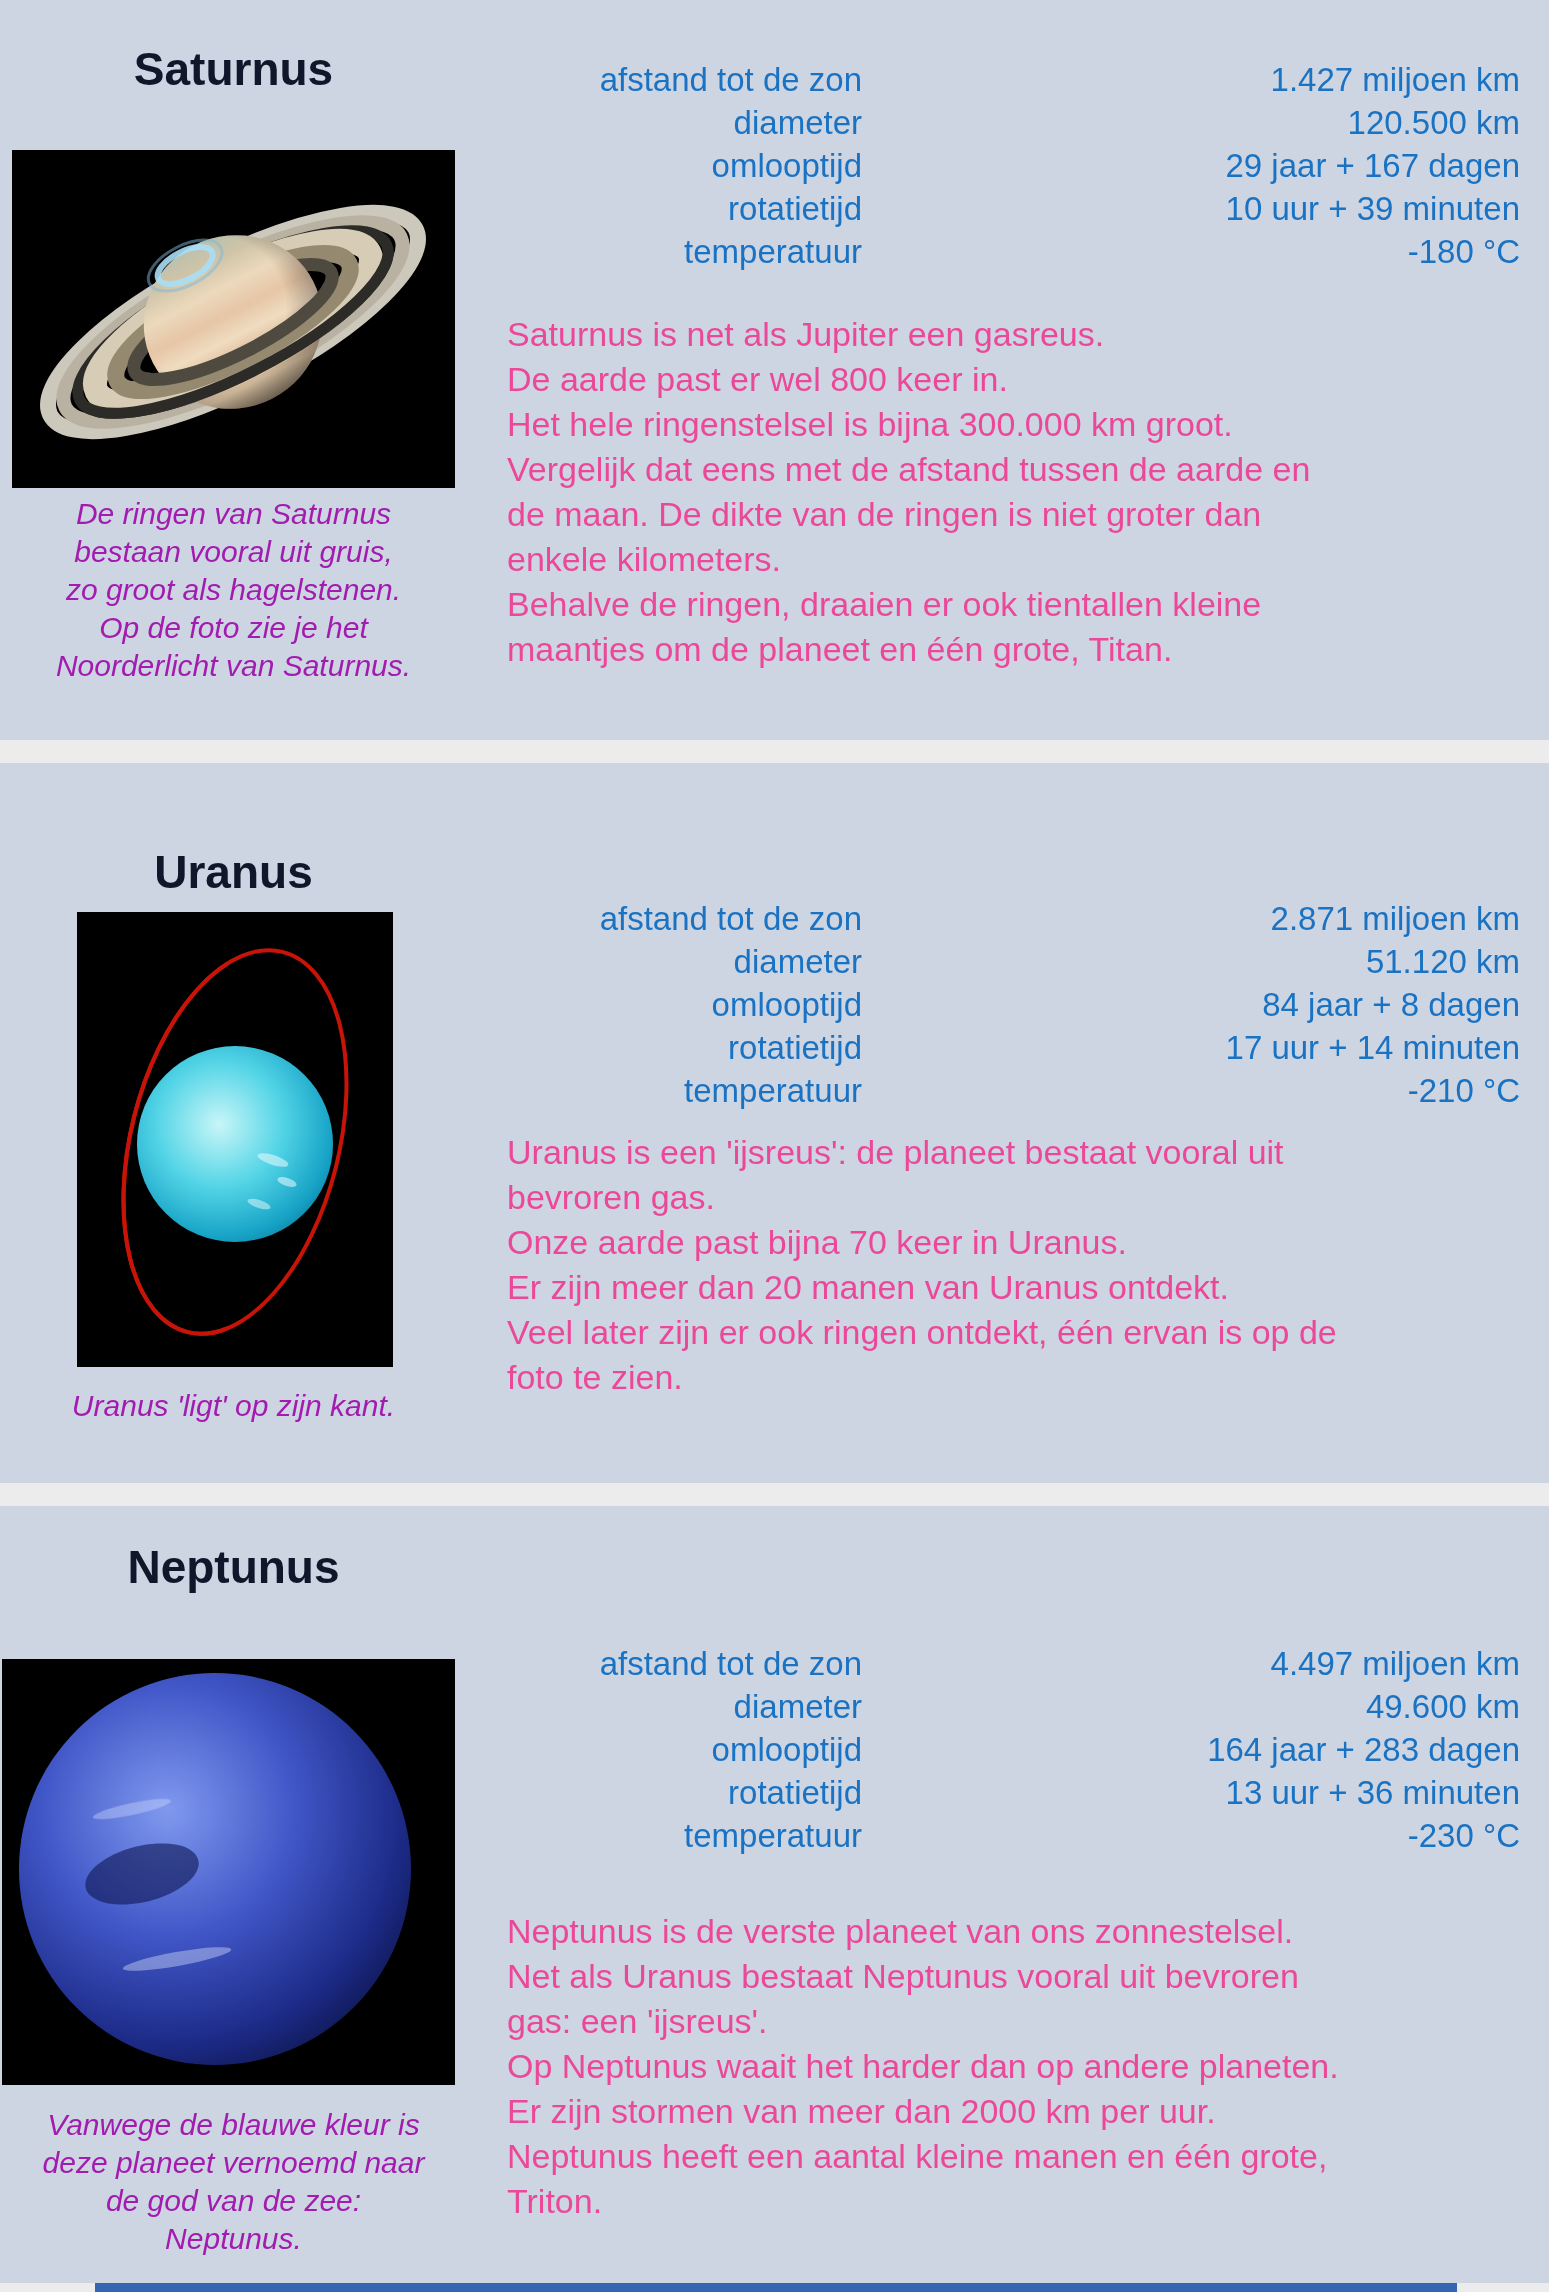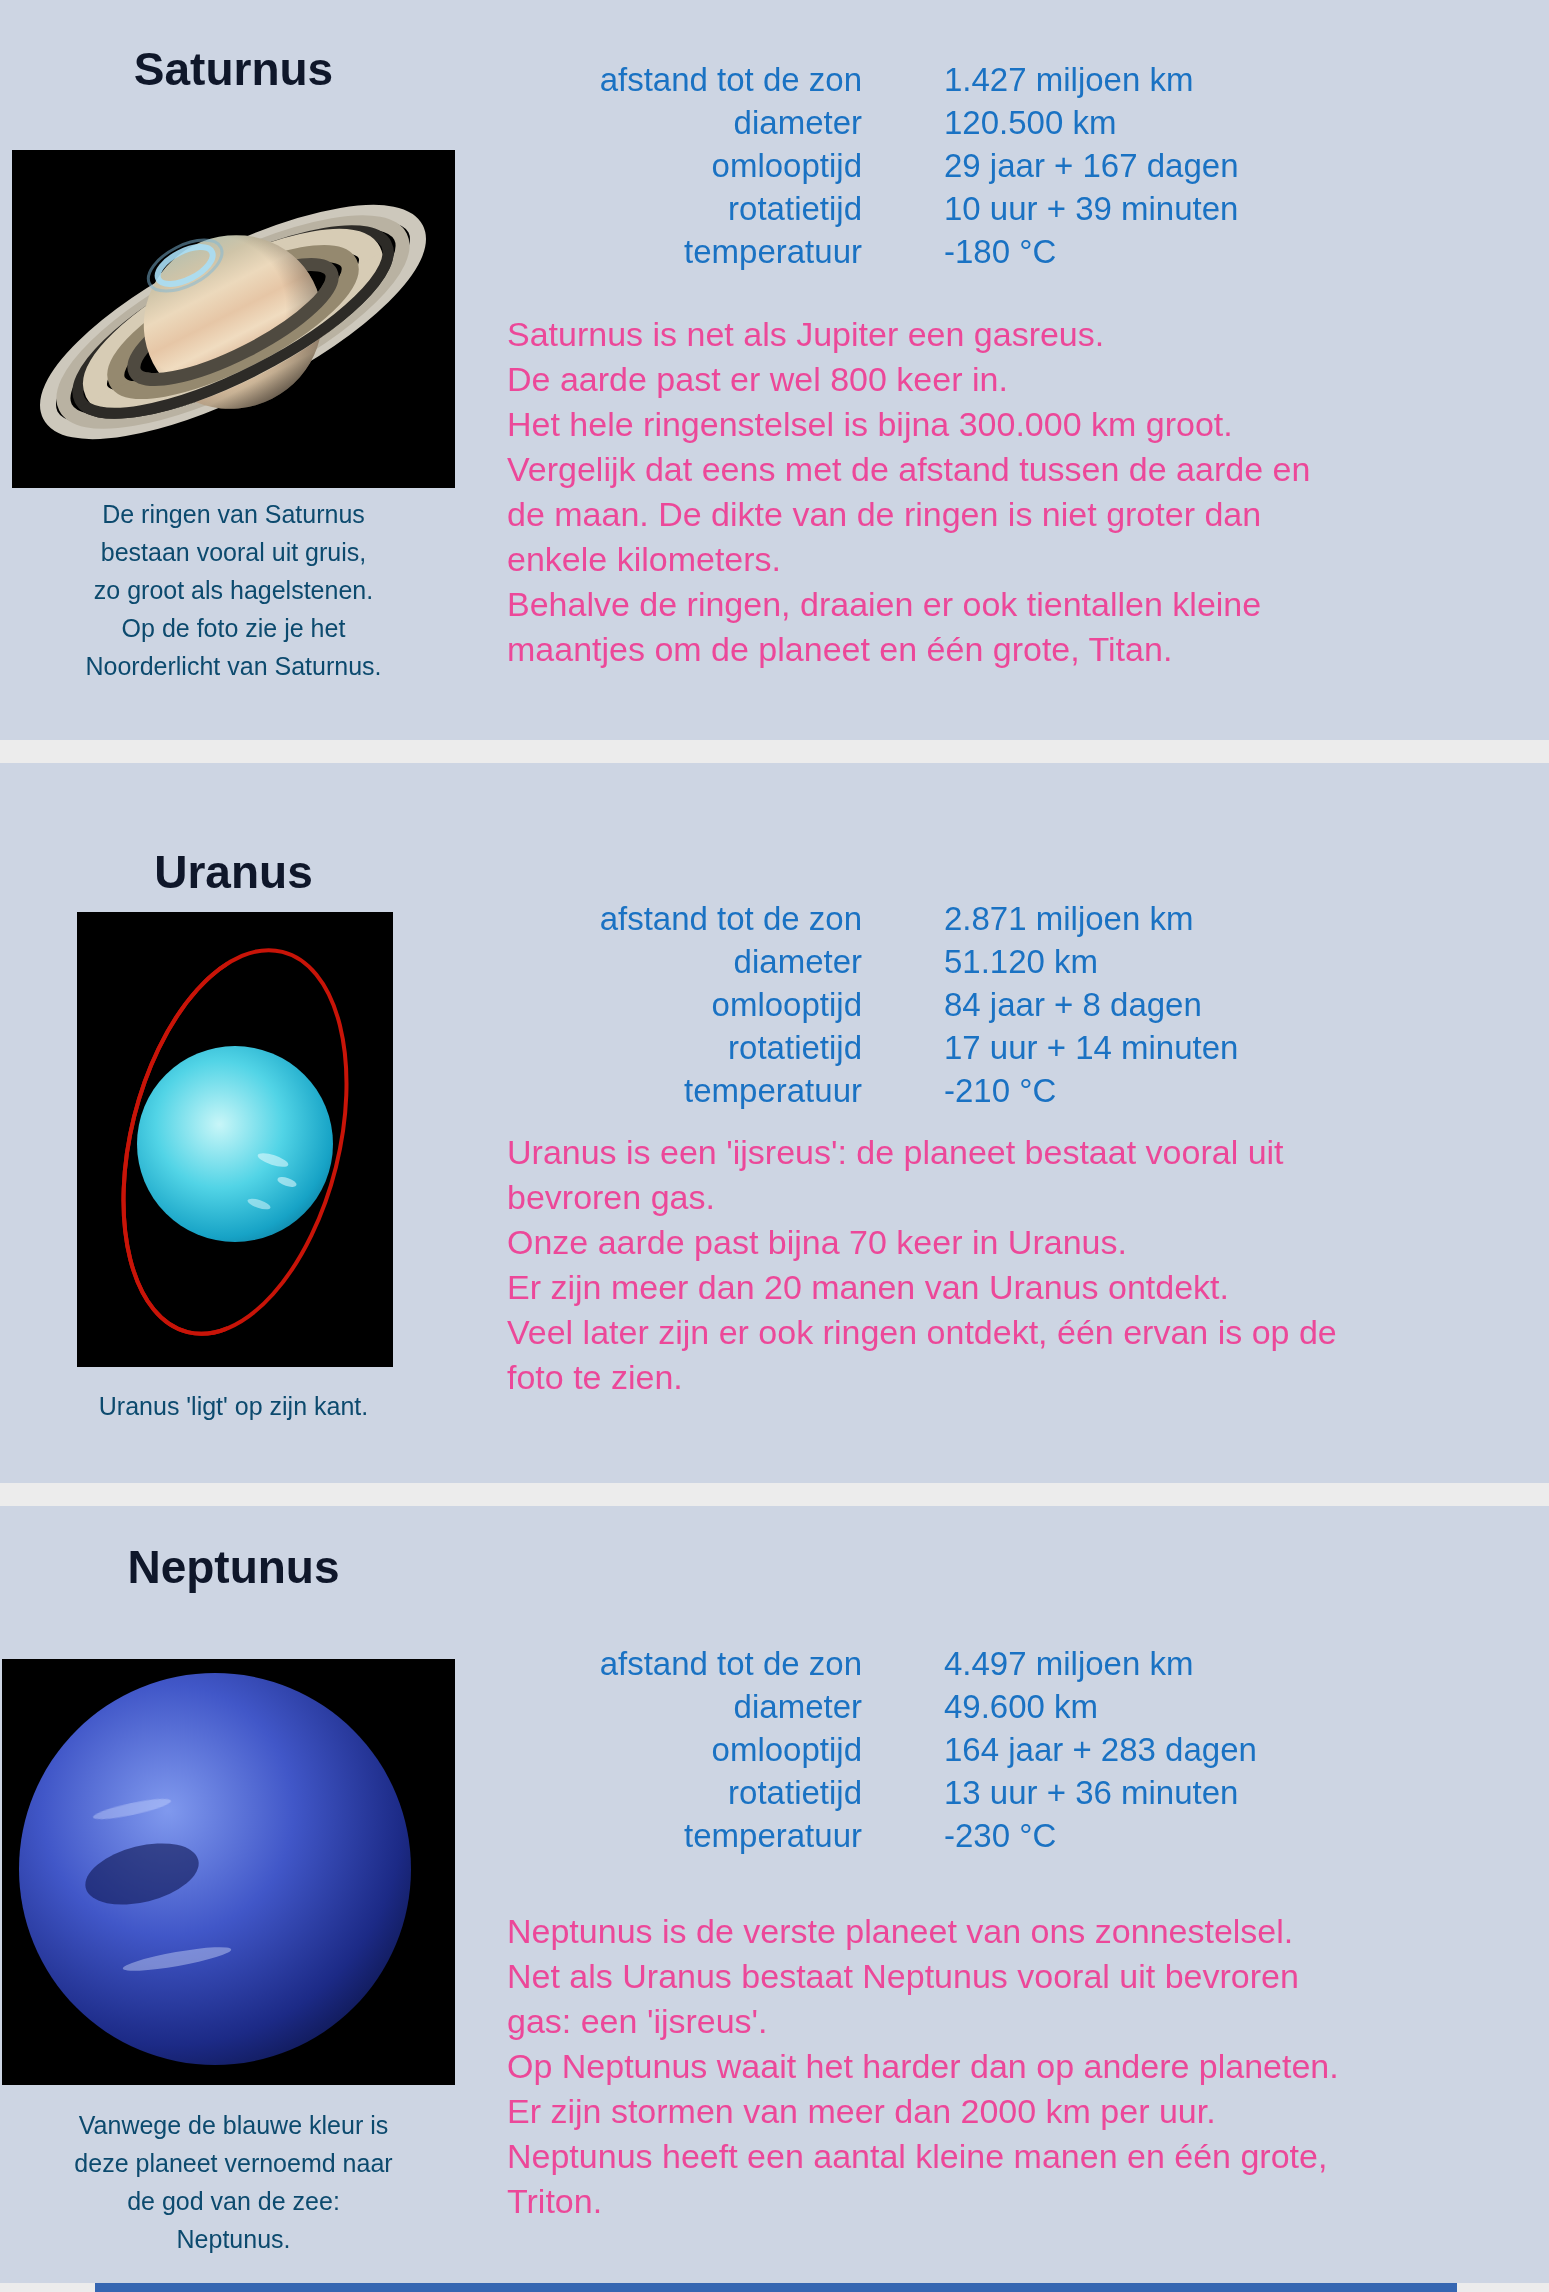--- a/index.html
+++ b/index.html
@@ -10,29 +10,29 @@
   }
   .secbg{position:absolute;left:0;width:1549px;background:#cdd5e3;}
   .sep{position:absolute;left:0;width:1549px;height:23px;background:#ececec;}
   .ptitle{
     position:absolute;left:12px;width:443px;text-align:center;
     font-size:46px;font-weight:bold;color:#0f172a;letter-spacing:0px;
   }
   .photo{position:absolute;display:block;}
   .caption{
     position:absolute;left:12px;width:443px;text-align:center;
-    font-size:25px;line-height:38px;color:#0c4a6e;
+    font-size:30px;line-height:38px;color:#a21caf;font-style:italic;
   }
   .stats{
     position:absolute;left:460px;width:1060px;
     display:grid;grid-template-columns:402px auto;column-gap:82px;
     font-size:33px;line-height:43px;color:#1a72c3;
   }
   .stats .sl{text-align:right;white-space:nowrap;}
-  .stats .sv{text-align:left;white-space:nowrap;}
+  .stats .sv{text-align:right;white-space:nowrap;}
   .para{
     position:absolute;left:507px;width:1040px;
     font-size:34px;line-height:45px;color:#ec4899;
   }
   .para .pline{white-space:nowrap;}
   .bottomstrip{position:absolute;left:0;top:2283px;width:1549px;height:9px;background:#ececec;}
   .bottombar{position:absolute;left:95px;top:2283px;width:1362px;height:9px;background:#3566b2;}
 </style>
 </head>
 <body>

